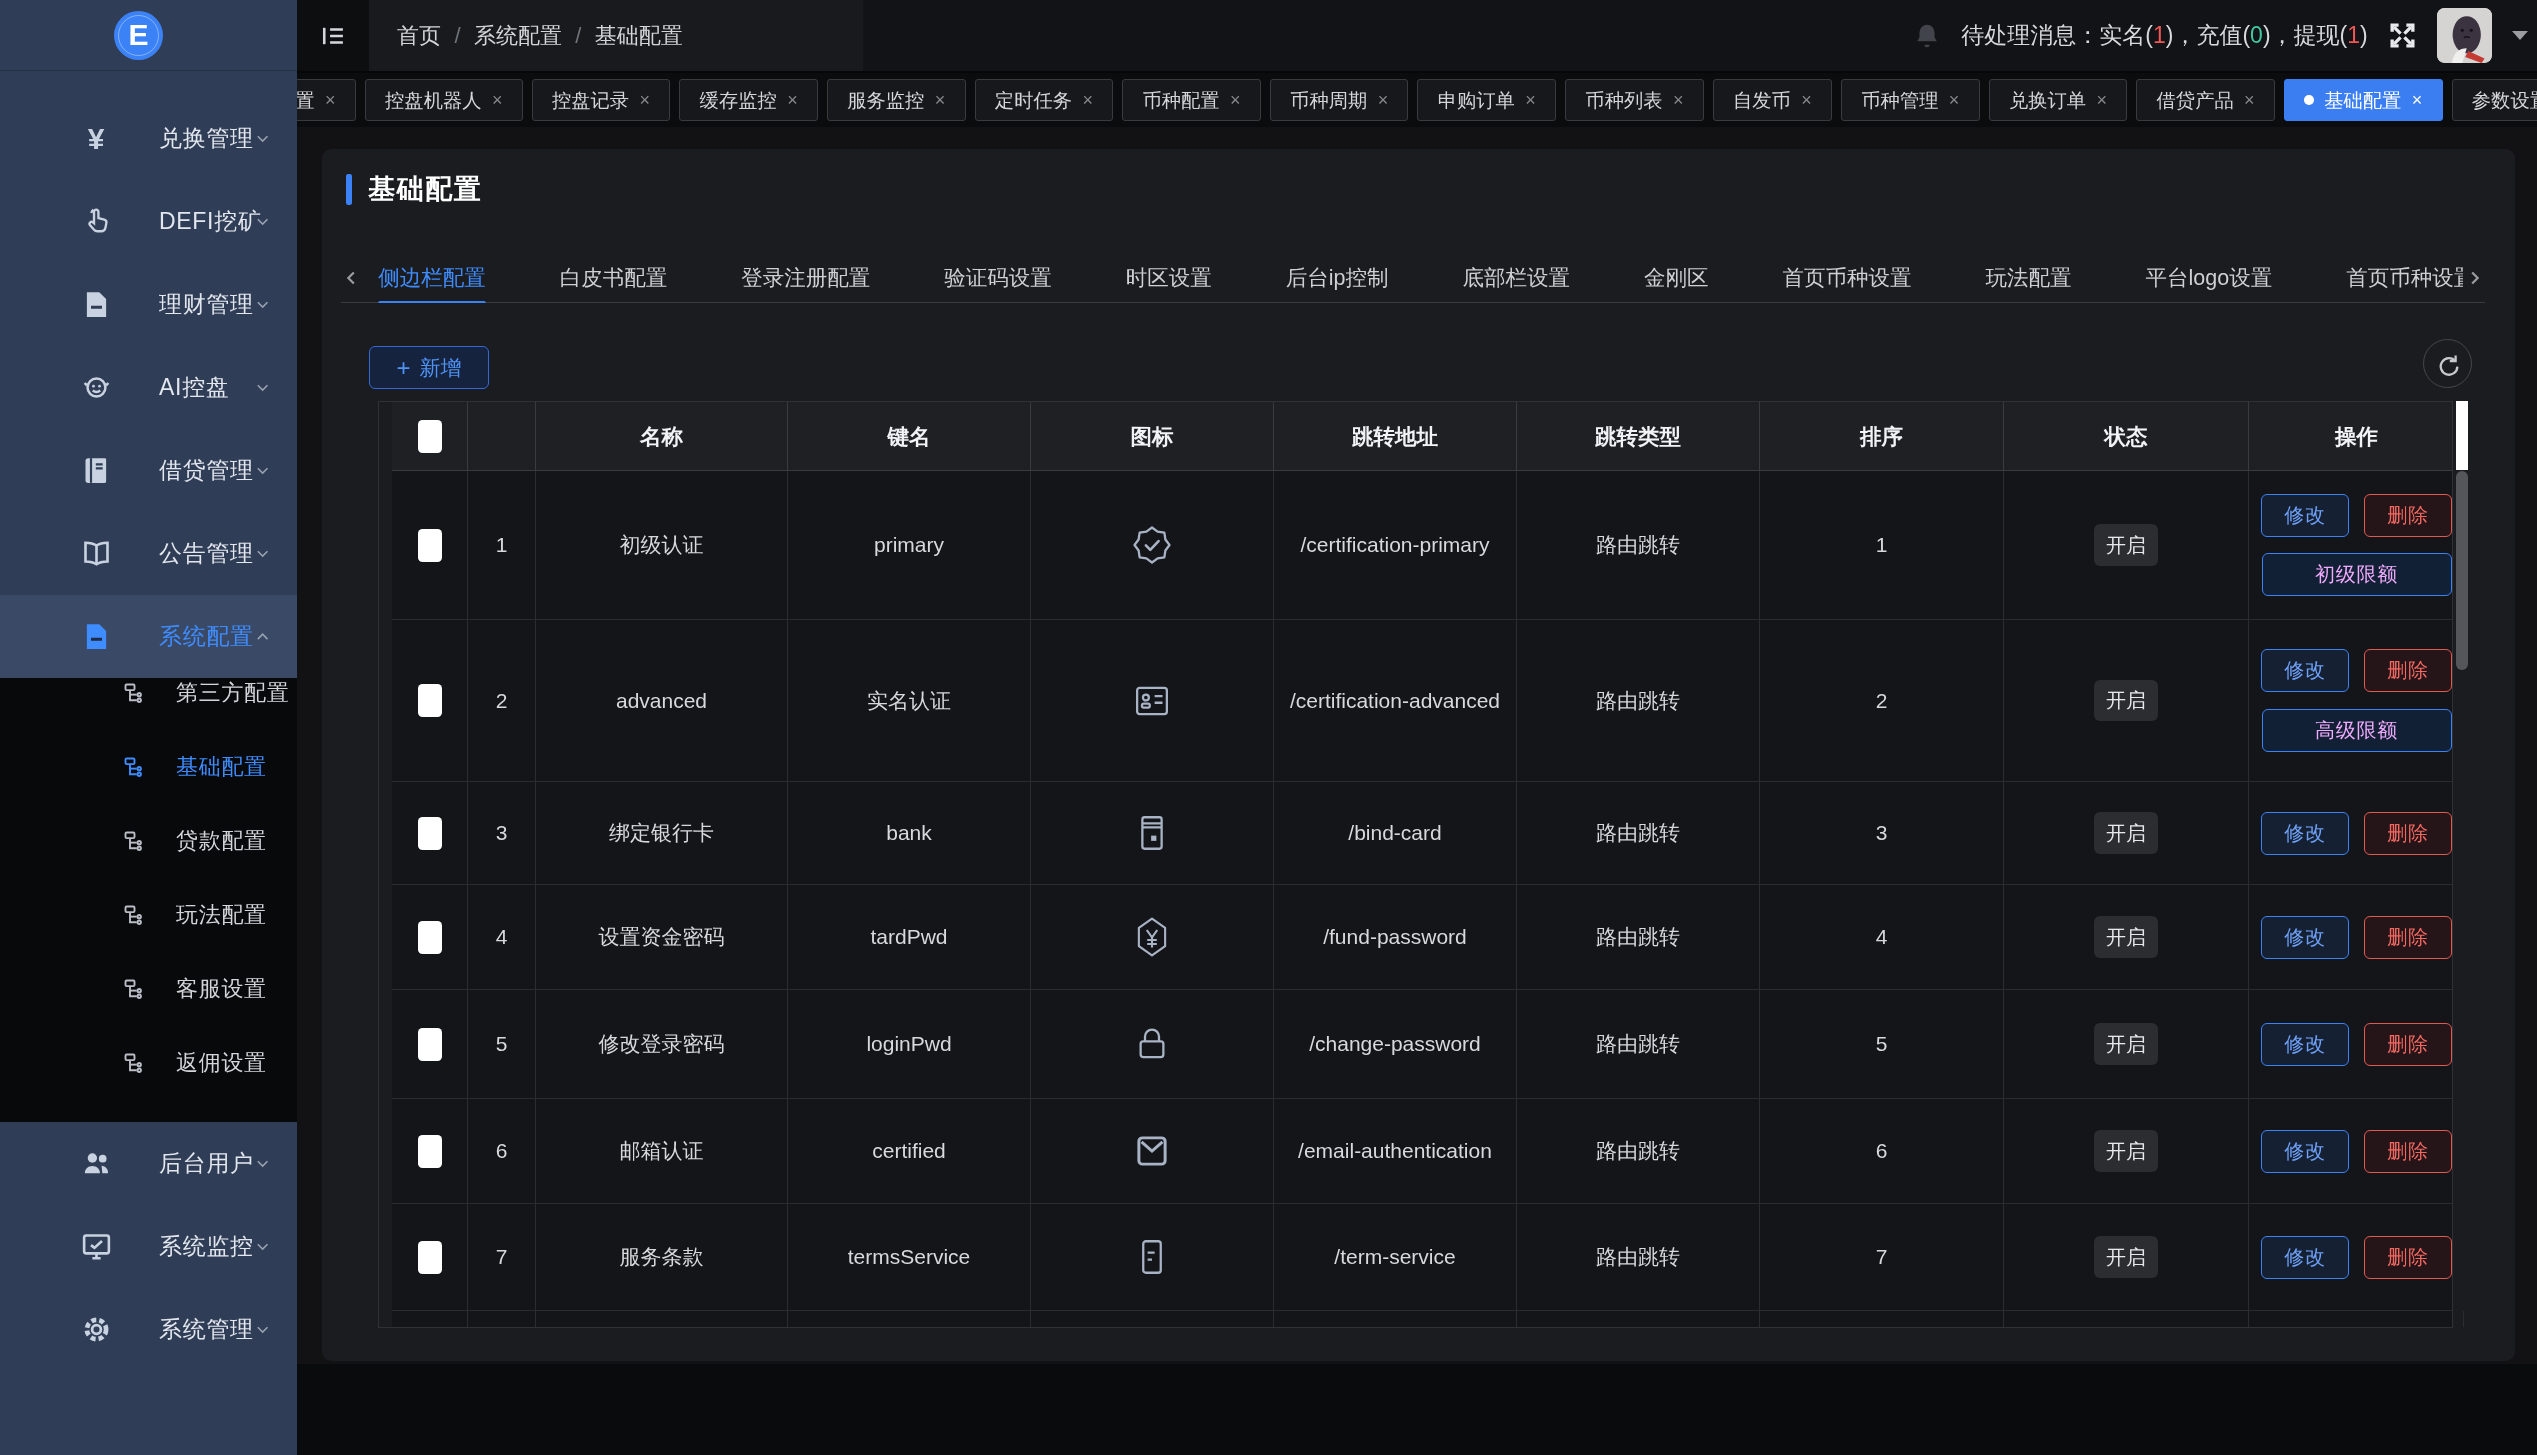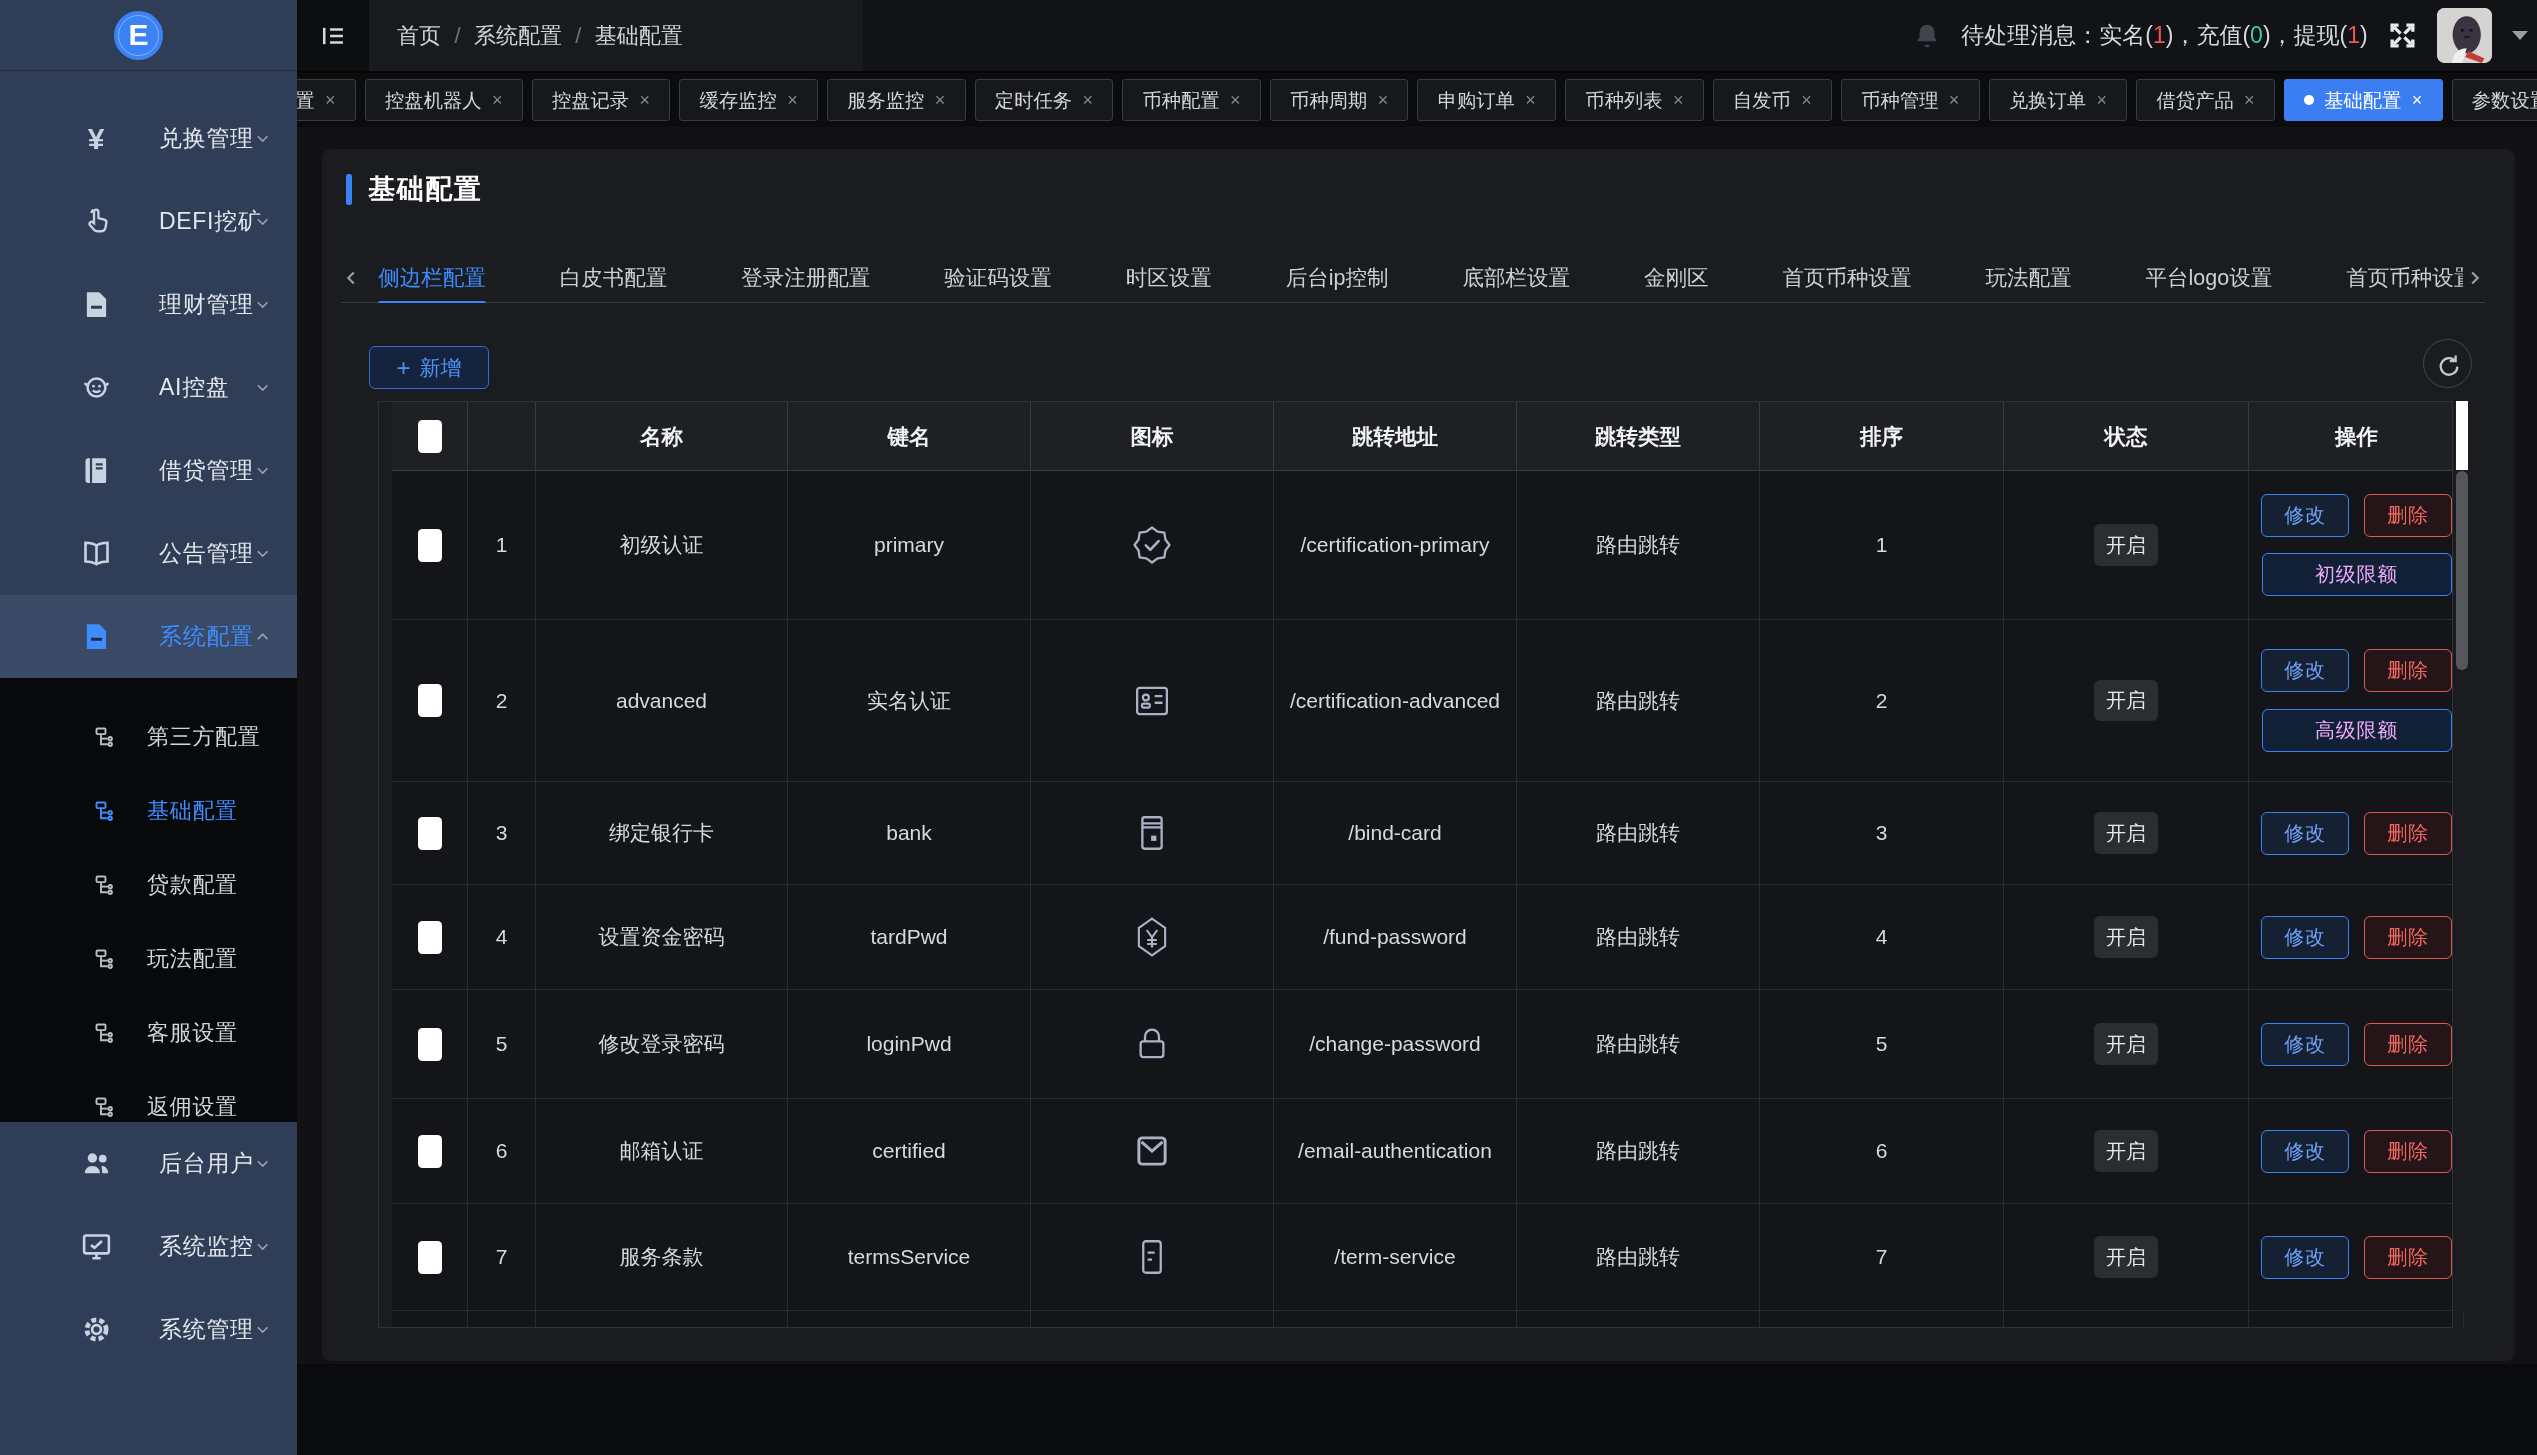--- a/index.html
+++ b/index.html
@@ -17,21 +17,21 @@
   .side-menu { padding-top:26px; }
   .side-item { height:83px; display:flex; align-items:center; padding-left:78px; position:relative;
     color:#e2e6ed; cursor:pointer; }
   .side-item .s-icon { width:36px; height:36px; display:flex; align-items:center; justify-content:center;
     color:#c9d2e0; }
   .side-item .s-label { margin-left:45px; font-size:23px; letter-spacing:0.7px; }
   .side-item .s-chev { position:absolute; right:25px; color:#98a1b0; display:flex; }
   .side-item.active { background:#3a4a66; }
   .side-item.active .s-icon, .side-item.active .s-label { color:#3f8cff; }
   .submenu { background:#08090b; }
-  .sub-item { height:74px; display:flex; align-items:flex-end; padding-left:90px; color:#d2d5da; cursor:pointer; }
+  .sub-item { height:74px; display:flex; align-items:flex-start; padding-left:119px; color:#d2d5da; cursor:pointer; }
   .sub-item .sub-icon { width:30px; height:30px; display:flex; align-items:center; justify-content:center; color:#b9bdc6; }
   .sub-item .sub-label { margin-left:27px; font-size:22px; letter-spacing:0.7px; }
   .sub-item.active, .sub-item.active .sub-icon { color:#3f8cff; }
 
   
   .main { position:relative; width:2241px; height:1364px; background:#121215; }
 
   .topbar { position:absolute; top:0; left:0; width:100%; height:71px; background:#121316; }
   .hamburger { position:absolute; left:0; top:0; width:72px; height:71px; background:#0d0e10;
     display:flex; align-items:center; justify-content:center; color:#d5d7db; cursor:pointer; }

